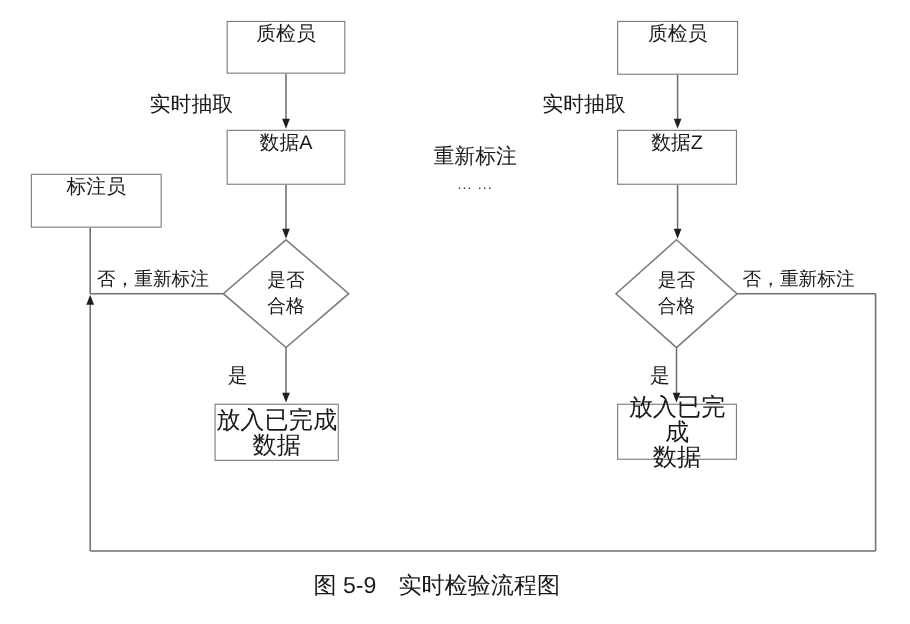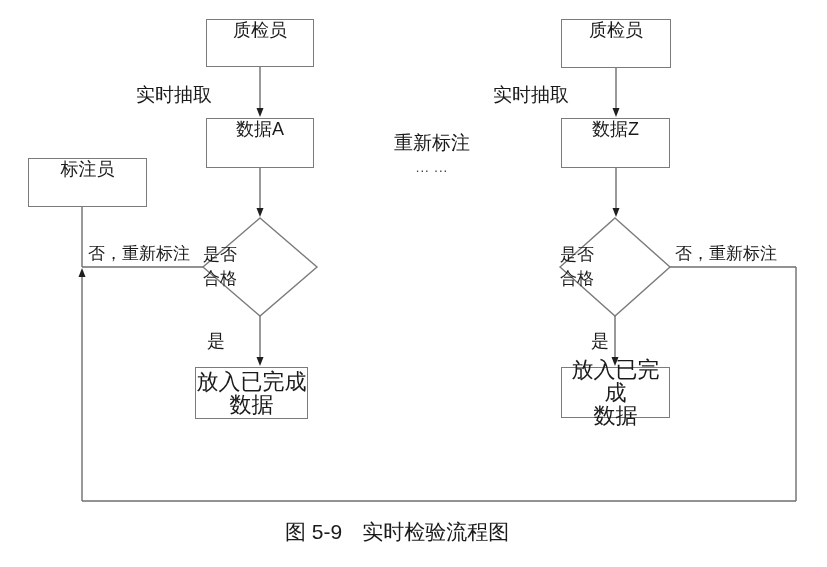--- a/index.html
+++ b/index.html
@@ -11,21 +11,21 @@
   .node{
     position:absolute;display:flex;justify-content:center;
     border:1.5px solid #7b7b7b;background:#ffffff;box-sizing:border-box;
     font-size:18px;line-height:1.2;text-align:center;
   }
   .node.two-line{font-size:22px;line-height:23px;flex-direction:column;}
   .edge-label{position:absolute;font-size:17px;white-space:nowrap;font-family:Liberation Mono, monospace;}
   .extract-label{font-size:19px;}
   .yes-label{font-size:18px;}
   .diamond-text{
-    position:absolute;font-size:17px;line-height:24px;white-space:nowrap;
+    position:absolute;text-align:center;font-size:17px;line-height:24px;white-space:nowrap;
   }
   .segmented{position:absolute;text-align:center;}
   .segmented .seg-title{font-size:19px;line-height:21px;}
   .segmented .seg-dots{font-size:13px;line-height:13px;margin-top:8px;letter-spacing:1px;color:#333;}
   .caption{position:absolute;top:518px;left:285px;font-size:21px;white-space:nowrap;}
   .caption .gap{display:inline-block;width:20px;}
 </style>
 </head>
 <body>
 

